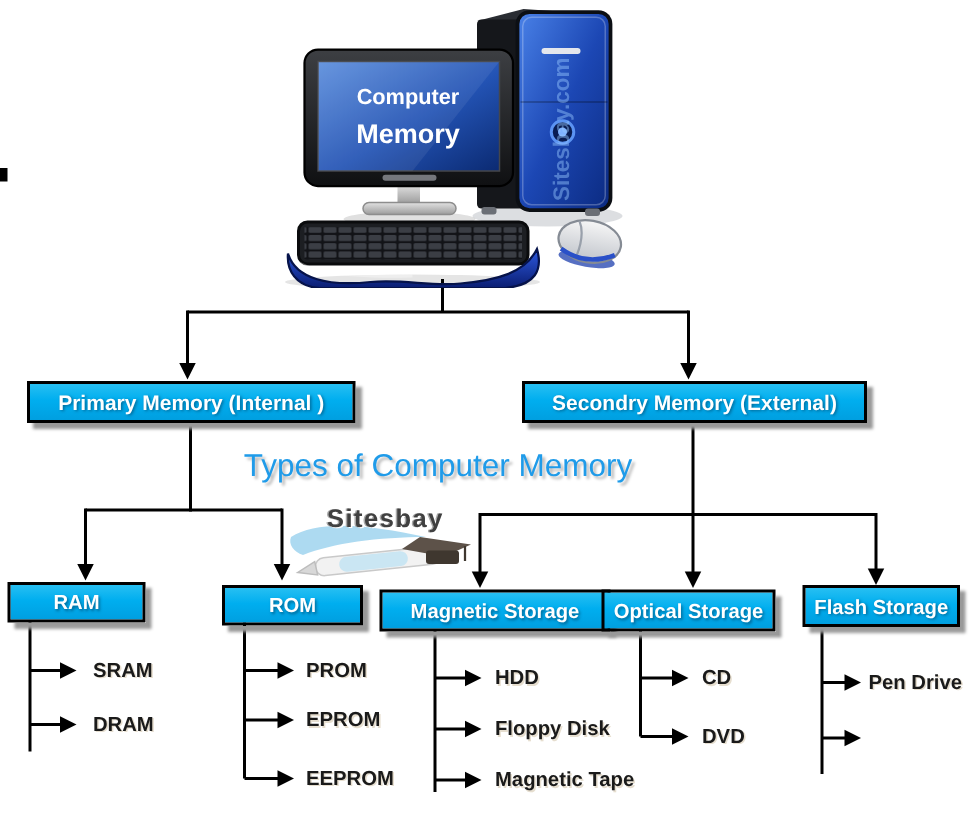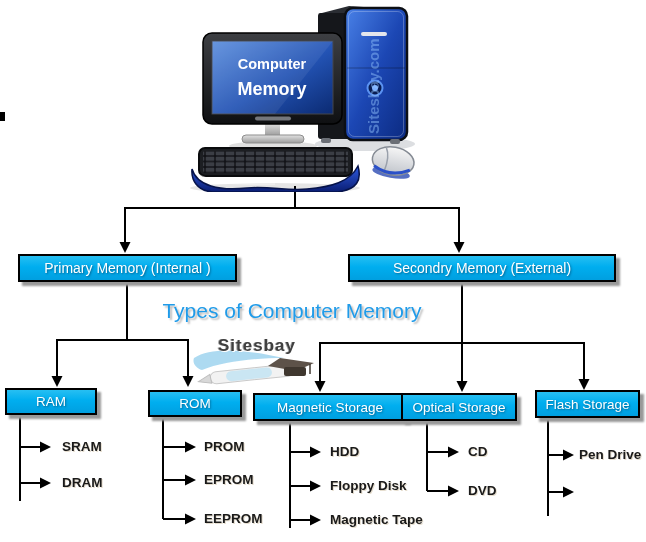--- a/index.html
+++ b/index.html
@@ -7,21 +7,21 @@
     position:relative;width:646px;height:542px;background:#fff;overflow:hidden;
     font-family:"Liberation Sans",sans-serif;
   }
   .connectors{position:absolute;left:0;top:0;z-index:1;}
   .computer-svg{position:absolute;left:185px;top:2px;z-index:2;}
   .node{
     position:absolute;box-sizing:border-box;z-index:3;
     background:linear-gradient(180deg,#27bff2 0%, var(--node-fill,#00AEEF) 45%, #009fe0 100%);
     border:2px solid #000;
     box-shadow:4px 4px 2px #999;
-    color:#fff;font-weight:normal;font-size:13.5px;
+    color:#fff;font-weight:bold;font-size:13.5px;
     display:flex;align-items:center;justify-content:center;
     text-shadow:1px 1px 2px rgba(0,50,80,.55);
     white-space:pre;
     text-align:right;
   }
   .node.lvl1{font-size:14px;}
   .leaf{
     position:absolute;z-index:3;font-weight:bold;font-size:13.5px;color:#1a1a1a;
     line-height:16px;white-space:nowrap;text-shadow:1px 1px 0 #e6decf;
   }
@@ -200,21 +200,21 @@
         <polygon points="88,22 122,27 104,35 76,30" fill="#5d5249"></polygon>
         <rect x="92" y="31" width="22" height="9" rx="2" fill="#3f372f"></rect>
         <path d="M118,28 v10" stroke="#3f372f" stroke-width="1.5"></path>
       </g>
     </svg>
   </div>
 
   <div class="title">Types of Computer Memory</div>
 
   <div class="node lvl1" style="left:18px;top:254px;width:219px;height:28px">Primary Memory (Internal )</div>
-  <div class="node lvl1" style="left:348px;top:254px;width:268px;height:28px">Secondry Memory (External)</div>
+  <div class="node lvl1" style="left:348px;top:254px;width:230px;height:28px">Secondry Memory (External)</div>
 
   <div class="node" style="left:5px;top:388px;width:92px;height:27px">RAM</div>
   <div class="node" style="left:148px;top:390px;width:94px;height:27px">ROM</div>
   <div class="node" style="left:253px;top:393px;width:154px;height:28px">Magnetic Storage</div>
   <div class="node" style="left:401px;top:393px;width:116px;height:28px">Optical Storage</div>
   <div class="node" style="left:535px;top:390px;width:105px;height:28px">Flash Storage</div>
 
   <div class="leaf" style="left:62px;top:439px">SRAM</div>
   <div class="leaf" style="left:62px;top:475px">DRAM</div>
   <div class="leaf" style="left:204px;top:439px">PROM</div>

